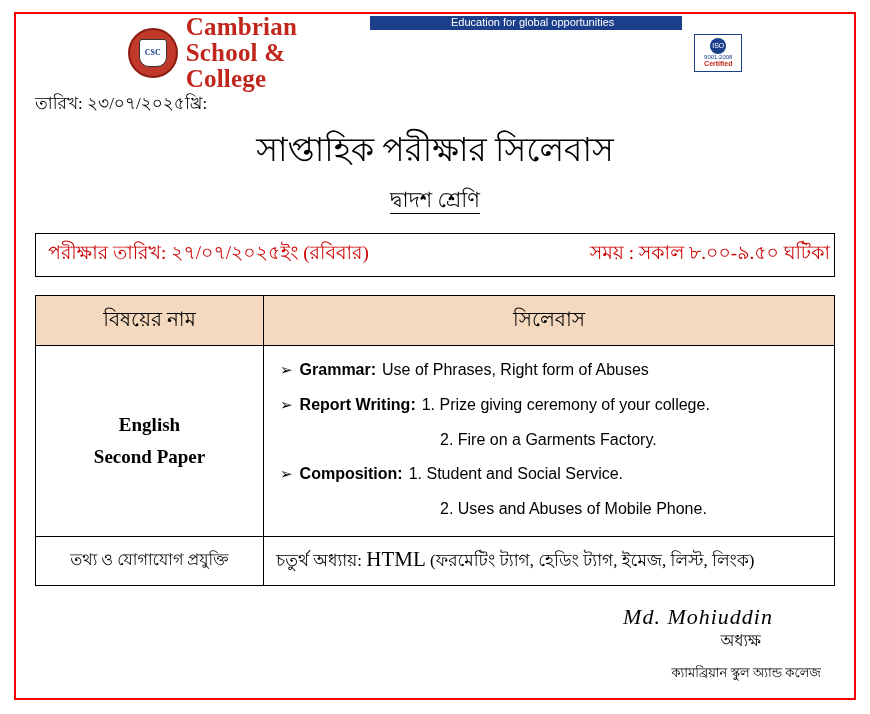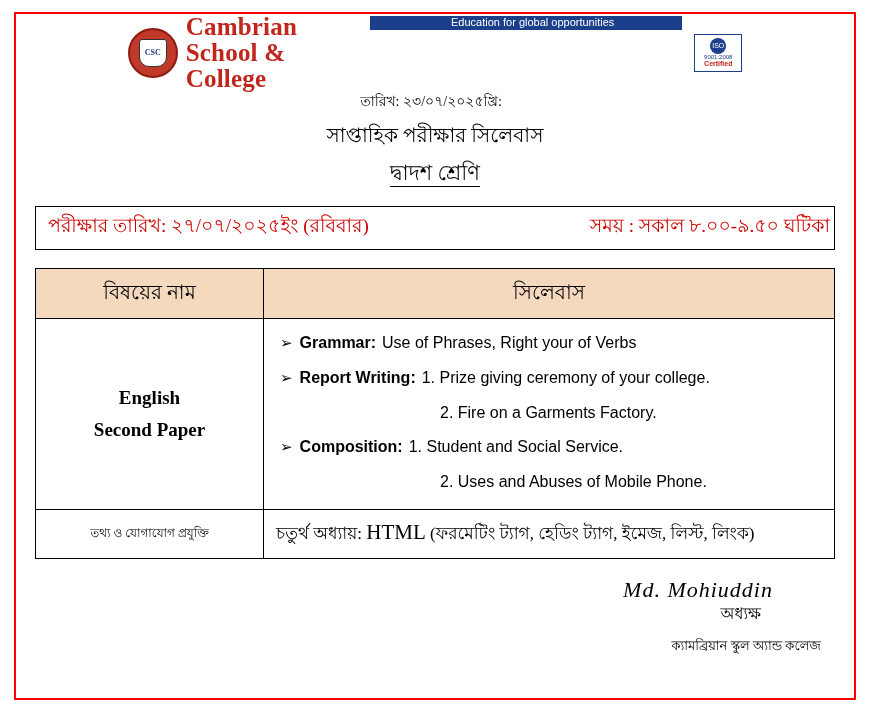--- a/index.html
+++ b/index.html
@@ -123,30 +123,30 @@
   }
   .iso-cert {
     font-size: 7px;
     color: #c0261b;
     font-weight: bold;
     font-family: "Liberation Sans", sans-serif;
   }
 
   
   .date-line {
-    text-align: center;
-    font-size: 14px;
+    text-align: left;
+    font-size: 17px;
     margin-top: 10px;
     padding-right: 8px;
   }
 
   
   .doc-title {
     text-align: center;
-    font-size: 20px;
+    font-size: 33px;
     margin-top: 6px;
   }
   .doc-subtitle {
     text-align: center;
     font-size: 21px;
     margin-top: 4px;
   }
   .doc-subtitle span {
     border-bottom: 1.5px solid #000;
     padding-bottom: 1px;
@@ -216,21 +216,21 @@
     white-space: nowrap;
   }
   .indent-line {
     padding-left: 160px;
     margin-bottom: 10px;
   }
   .indent-line.last { margin-bottom: 0; }
 
   td.ict-subject {
     text-align: center;
-    font-size: 12px;
+    font-size: 16px;
     padding: 10px 4px;
   }
   td.ict-syllabus {
     padding: 10px 8px 10px 12px;
     font-size: 17px;
   }
   .ict-html {
     font-family: "Liberation Serif", serif;
     font-size: 21px;
   }
@@ -309,21 +309,21 @@
         <tr>
           <td class="subject-cell">
             <div>English</div>
             <div>Second Paper</div>
           </td>
           <td class="syllabus-cell">
 
             <div class="bullet-line">
               <span class="arrow">➢</span>
               <span class="bullet-label">Grammar:</span>
-              <span>Use of Phrases, Right your of Verbs</span>
+              <span>Use of Phrases, Right form of Abuses</span>
             </div>
 
             <div class="bullet-line">
               <span class="arrow">➢</span>
               <span class="bullet-label">Report Writing:</span>
               <span>1. Prize giving ceremony of your college.</span>
             </div>
 
             <div class="indent-line">2. Fire on a Garments Factory.</div>
 

